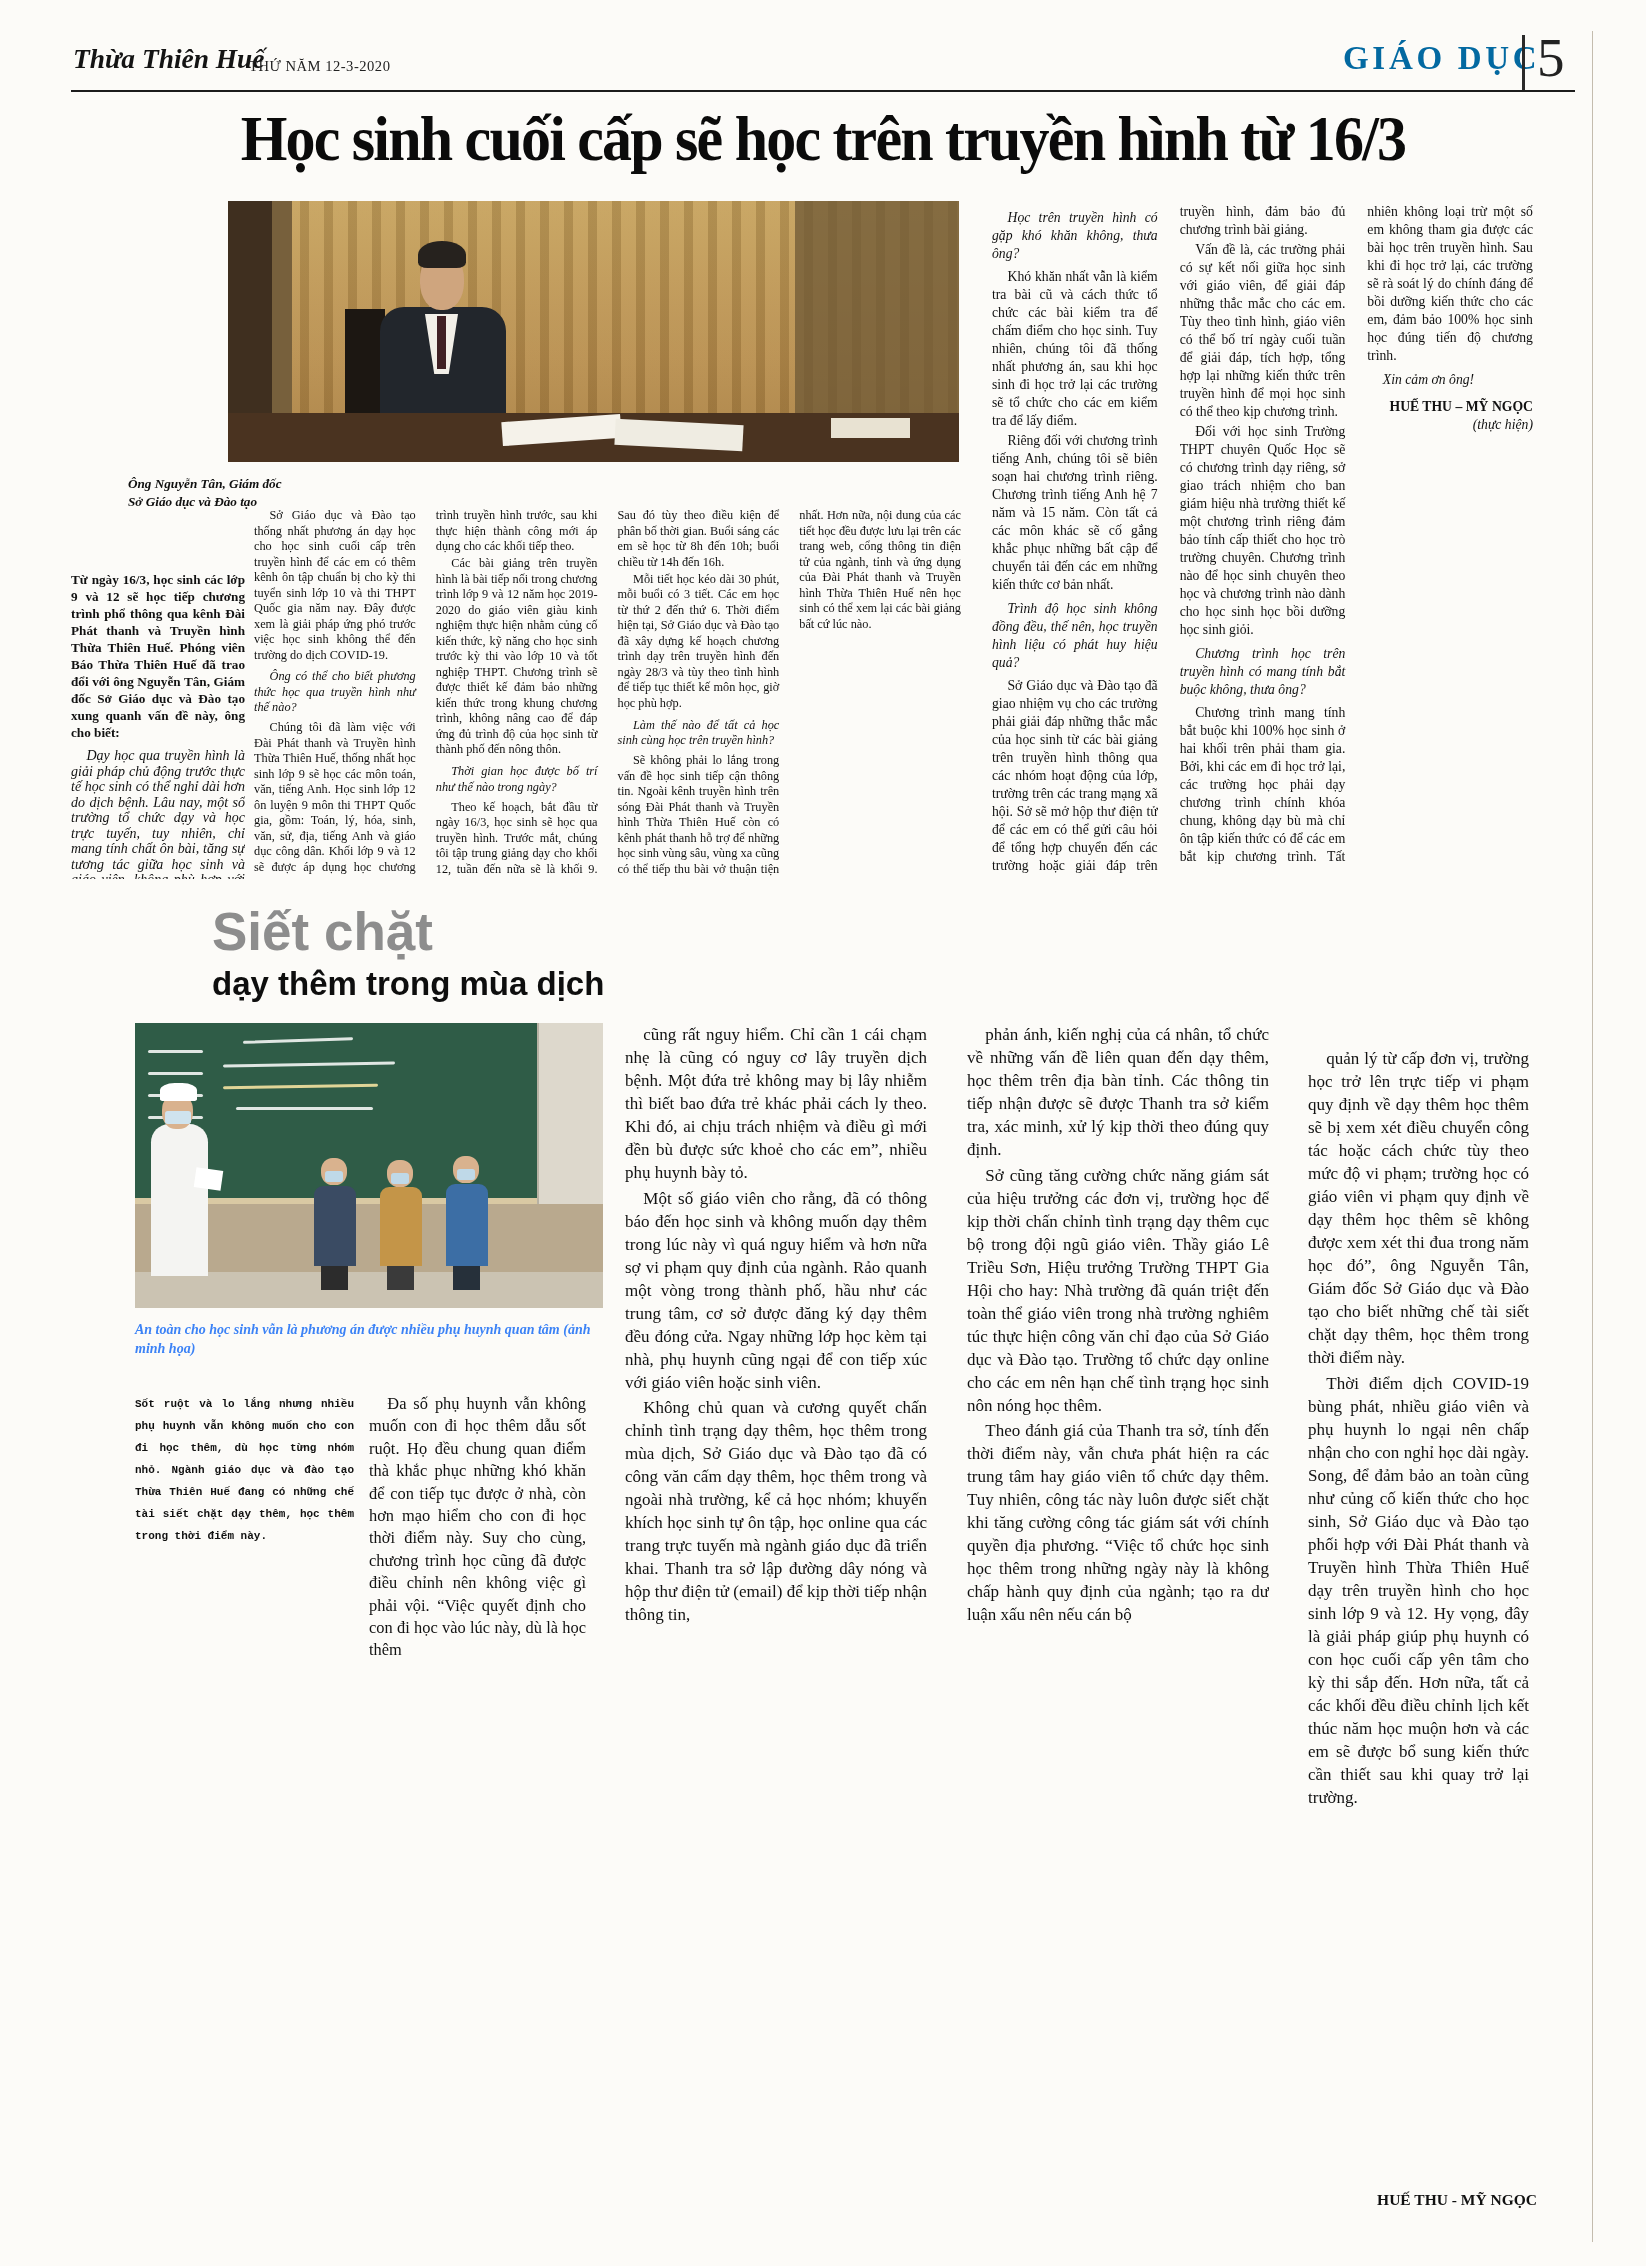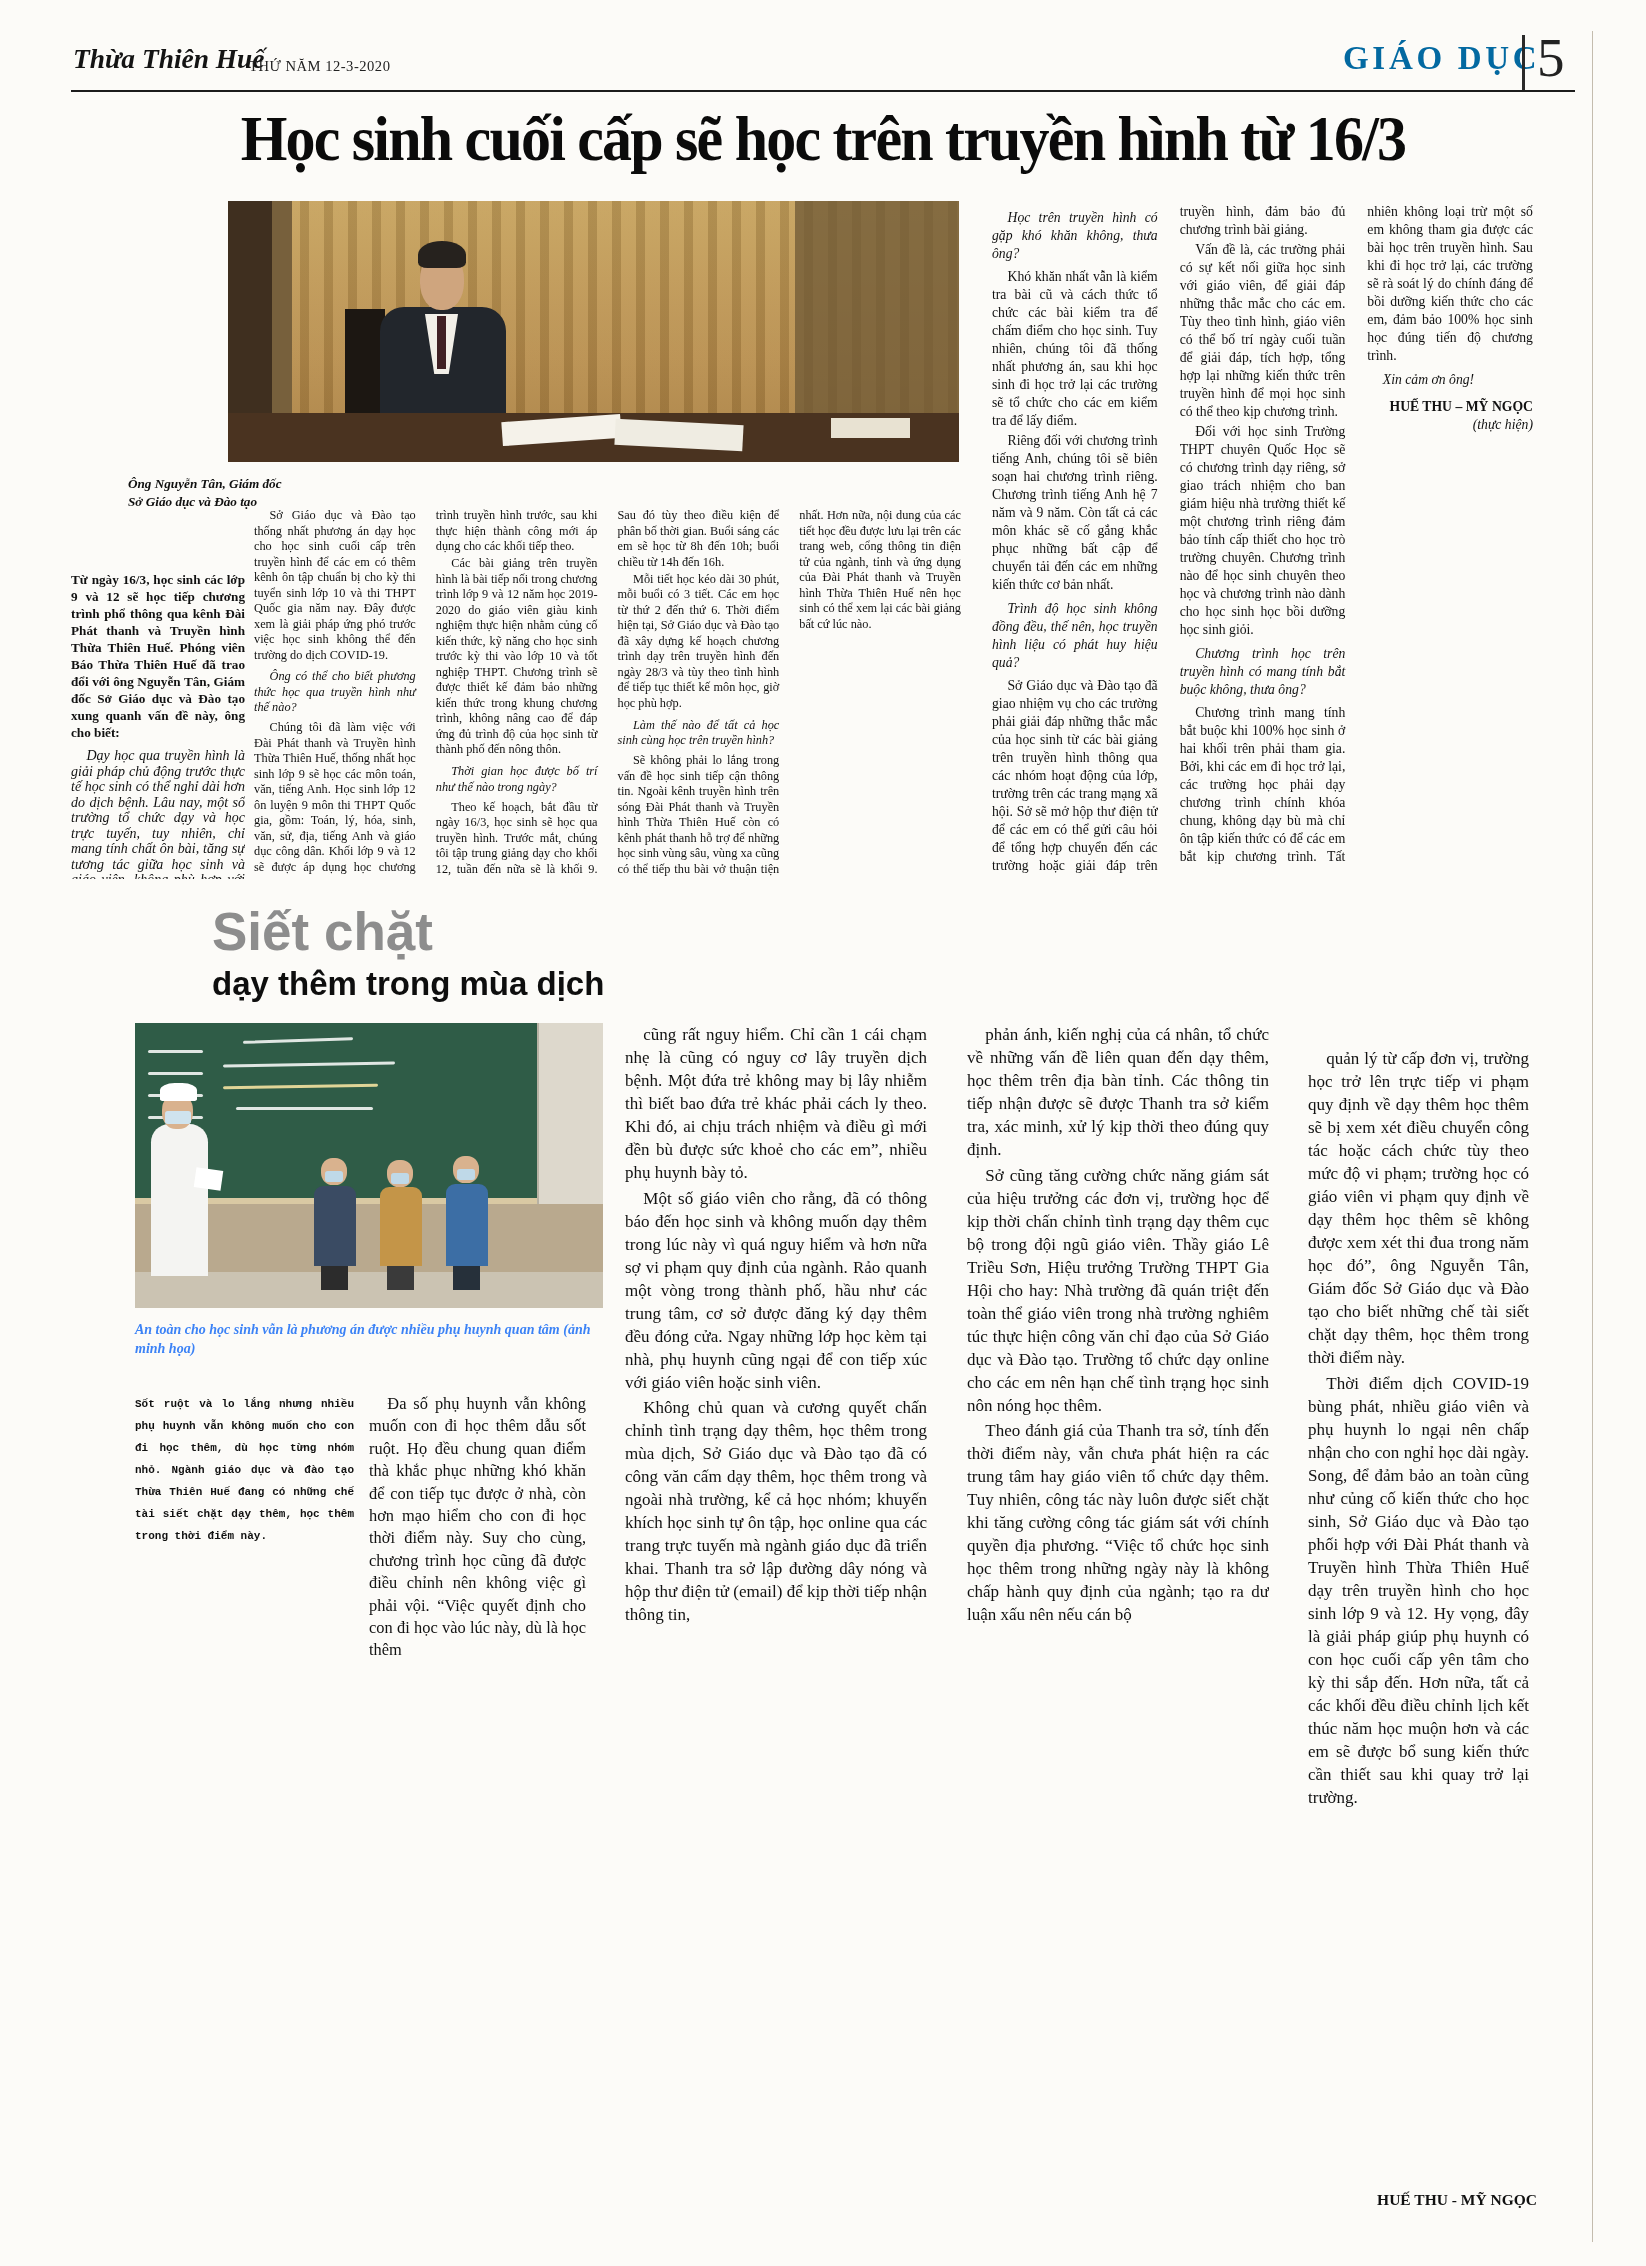--- a/index.html
+++ b/index.html
@@ -85,21 +85,21 @@
     <p class="question">Thời gian học được bố trí như thế nào trong ngày?</p>
     <p class="para">Theo kế hoạch, bắt đầu từ ngày 16/3, học sinh sẽ học qua truyền hình. Trước mắt, chúng tôi tập trung giảng dạy cho khối 12, tuần đến nữa sẽ là khối 9. Sau đó tùy theo điều kiện để phân bố thời gian. Buổi sáng các em sẽ học từ 8h đến 10h; buổi chiều từ 14h đến 16h.</p>
     <p class="para">Mỗi tiết học kéo dài 30 phút, mỗi buổi có 3 tiết. Các em học từ thứ 2 đến thứ 6. Thời điểm hiện tại, Sở Giáo dục và Đào tạo đã xây dựng kế hoạch chương trình dạy trên truyền hình đến ngày 28/3 và tùy theo tình hình để tiếp tục thiết kế môn học, giờ học phù hợp.</p>
     <p class="question">Làm thế nào để tất cả học sinh cùng học trên truyền hình?</p>
     <p class="para">Sẽ không phải lo lắng trong vấn đề học sinh tiếp cận thông tin. Ngoài kênh truyền hình trên sóng Đài Phát thanh và Truyền hình Thừa Thiên Huế còn có kênh phát thanh hỗ trợ để những học sinh vùng sâu, vùng xa cũng có thể tiếp thu bài vở thuận tiện nhất. Hơn nữa, nội dung của các tiết học đều được lưu lại trên các trang web, cổng thông tin điện tử của ngành, tỉnh và ứng dụng của Đài Phát thanh và Truyền hình Thừa Thiên Huế nên học sinh có thể xem lại các bài giảng bất cứ lúc nào.</p>
   </div>
 
 <div class="abs flowB" style="left:992px;top:203px;width:541px;height:676px;">
     <p class="question">Học trên truyền hình có gặp khó khăn không, thưa ông?</p>
     <p class="para">Khó khăn nhất vẫn là kiểm tra bài cũ và cách thức tổ chức các bài kiểm tra để chấm điểm cho học sinh. Tuy nhiên, chúng tôi đã thống nhất phương án, sau khi học sinh đi học trở lại các trường sẽ tổ chức cho các em kiểm tra để lấy điểm.</p>
-    <p class="para">Riêng đối với chương trình tiếng Anh, chúng tôi sẽ biên soạn hai chương trình riêng. Chương trình tiếng Anh hệ 7 năm và 9 năm. Còn tất cả các môn khác sẽ cố gắng khắc phục những bất cập để chuyển tải đến các em những kiến thức cơ bản nhất.</p>
+    <p class="para">Riêng đối với chương trình tiếng Anh, chúng tôi sẽ biên soạn hai chương trình riêng. Chương trình tiếng Anh hệ 7 năm và 15 năm. Còn tất cả các môn khác sẽ cố gắng khắc phục những bất cập để chuyển tải đến các em những kiến thức cơ bản nhất.</p>
     <p class="question">Trình độ học sinh không đồng đều, thế nên, học truyền hình liệu có phát huy hiệu quả?</p>
     <p class="para">Sở Giáo dục và Đào tạo đã giao nhiệm vụ cho các trường phải giải đáp những thắc mắc của học sinh từ các bài giảng trên truyền hình thông qua các nhóm hoạt động của lớp, trường trên các trang mạng xã hội. Sở sẽ mở hộp thư điện tử để các em có thể gửi câu hỏi để tổng hợp chuyển đến các trường hoặc giải đáp trên truyền hình, đảm bảo đủ chương trình bài giảng.</p>
     <p class="para">Vấn đề là, các trường phải có sự kết nối giữa học sinh với giáo viên, để giải đáp những thắc mắc cho các em. Tùy theo tình hình, giáo viên có thể bố trí ngày cuối tuần để giải đáp, tích hợp, tổng hợp lại những kiến thức trên truyền hình để mọi học sinh có thể theo kịp chương trình.</p>
     <p class="para">Đối với học sinh Trường THPT chuyên Quốc Học sẽ có chương trình dạy riêng, sở giao trách nhiệm cho ban giám hiệu nhà trường thiết kế một chương trình riêng đảm bảo tính cấp thiết cho học trò trường chuyên. Chương trình nào để học sinh chuyên theo học và chương trình nào dành cho học sinh học bồi dưỡng học sinh giỏi.</p>
     <p class="question">Chương trình học trên truyền hình có mang tính bắt buộc không, thưa ông?</p>
     <p class="para">Chương trình mang tính bắt buộc khi 100% học sinh ở hai khối trên phải tham gia. Bởi, khi các em đi học trở lại, các trường học phải dạy chương trình chính khóa chung, không dạy bù mà chỉ ôn tập kiến thức có để các em bắt kịp chương trình. Tất nhiên không loại trừ một số em không tham gia được các bài học trên truyền hình. Sau khi đi học trở lại, các trường sẽ rà soát lý do chính đáng để bồi dưỡng kiến thức cho các em, đảm bảo 100% học sinh học đúng tiến độ chương trình.</p>
     <p class="question">Xin cảm ơn ông!</p>
     <p class="sig">HUẾ THU – MỸ NGỌC</p>
     <p class="sig-note">(thực hiện)</p>
   </div>

